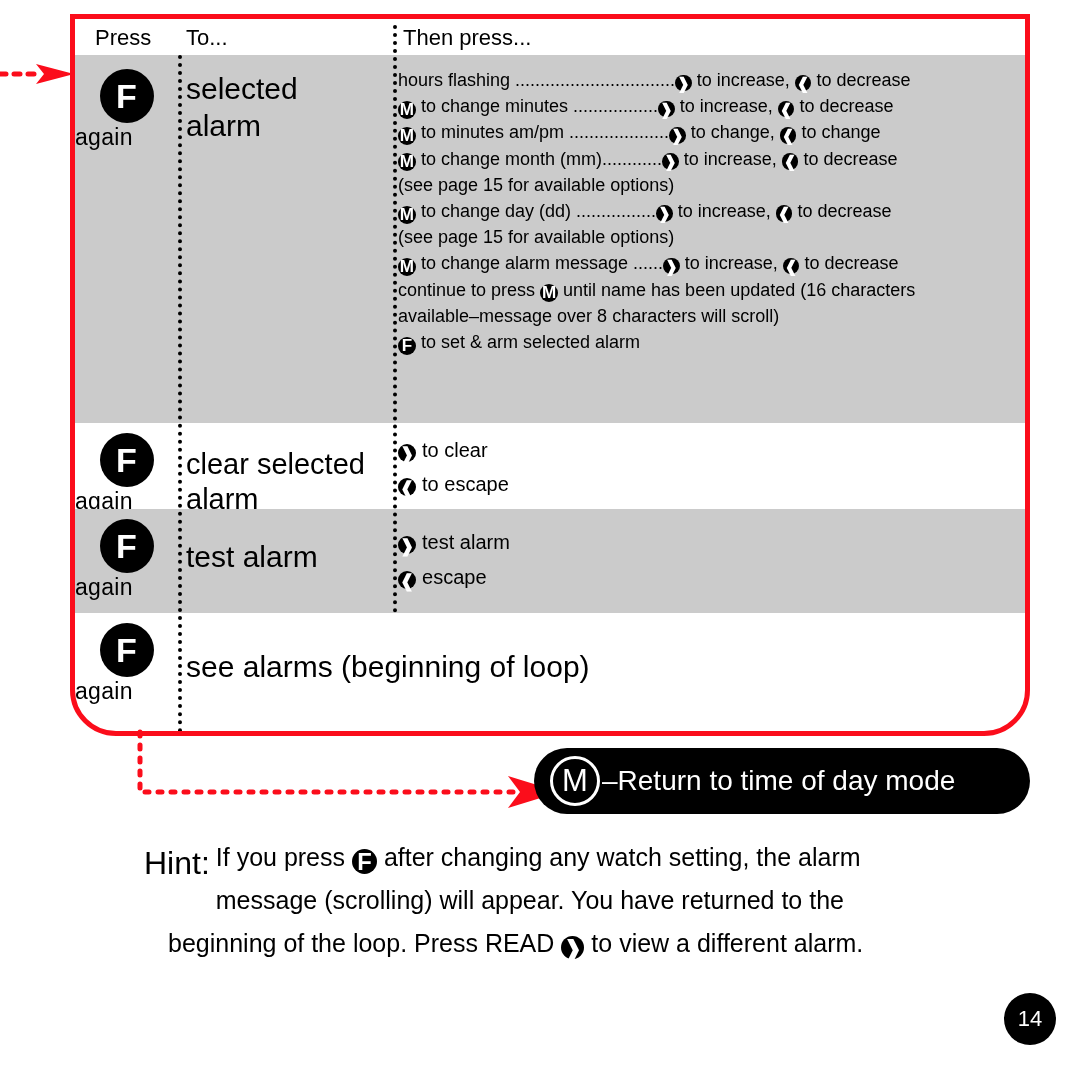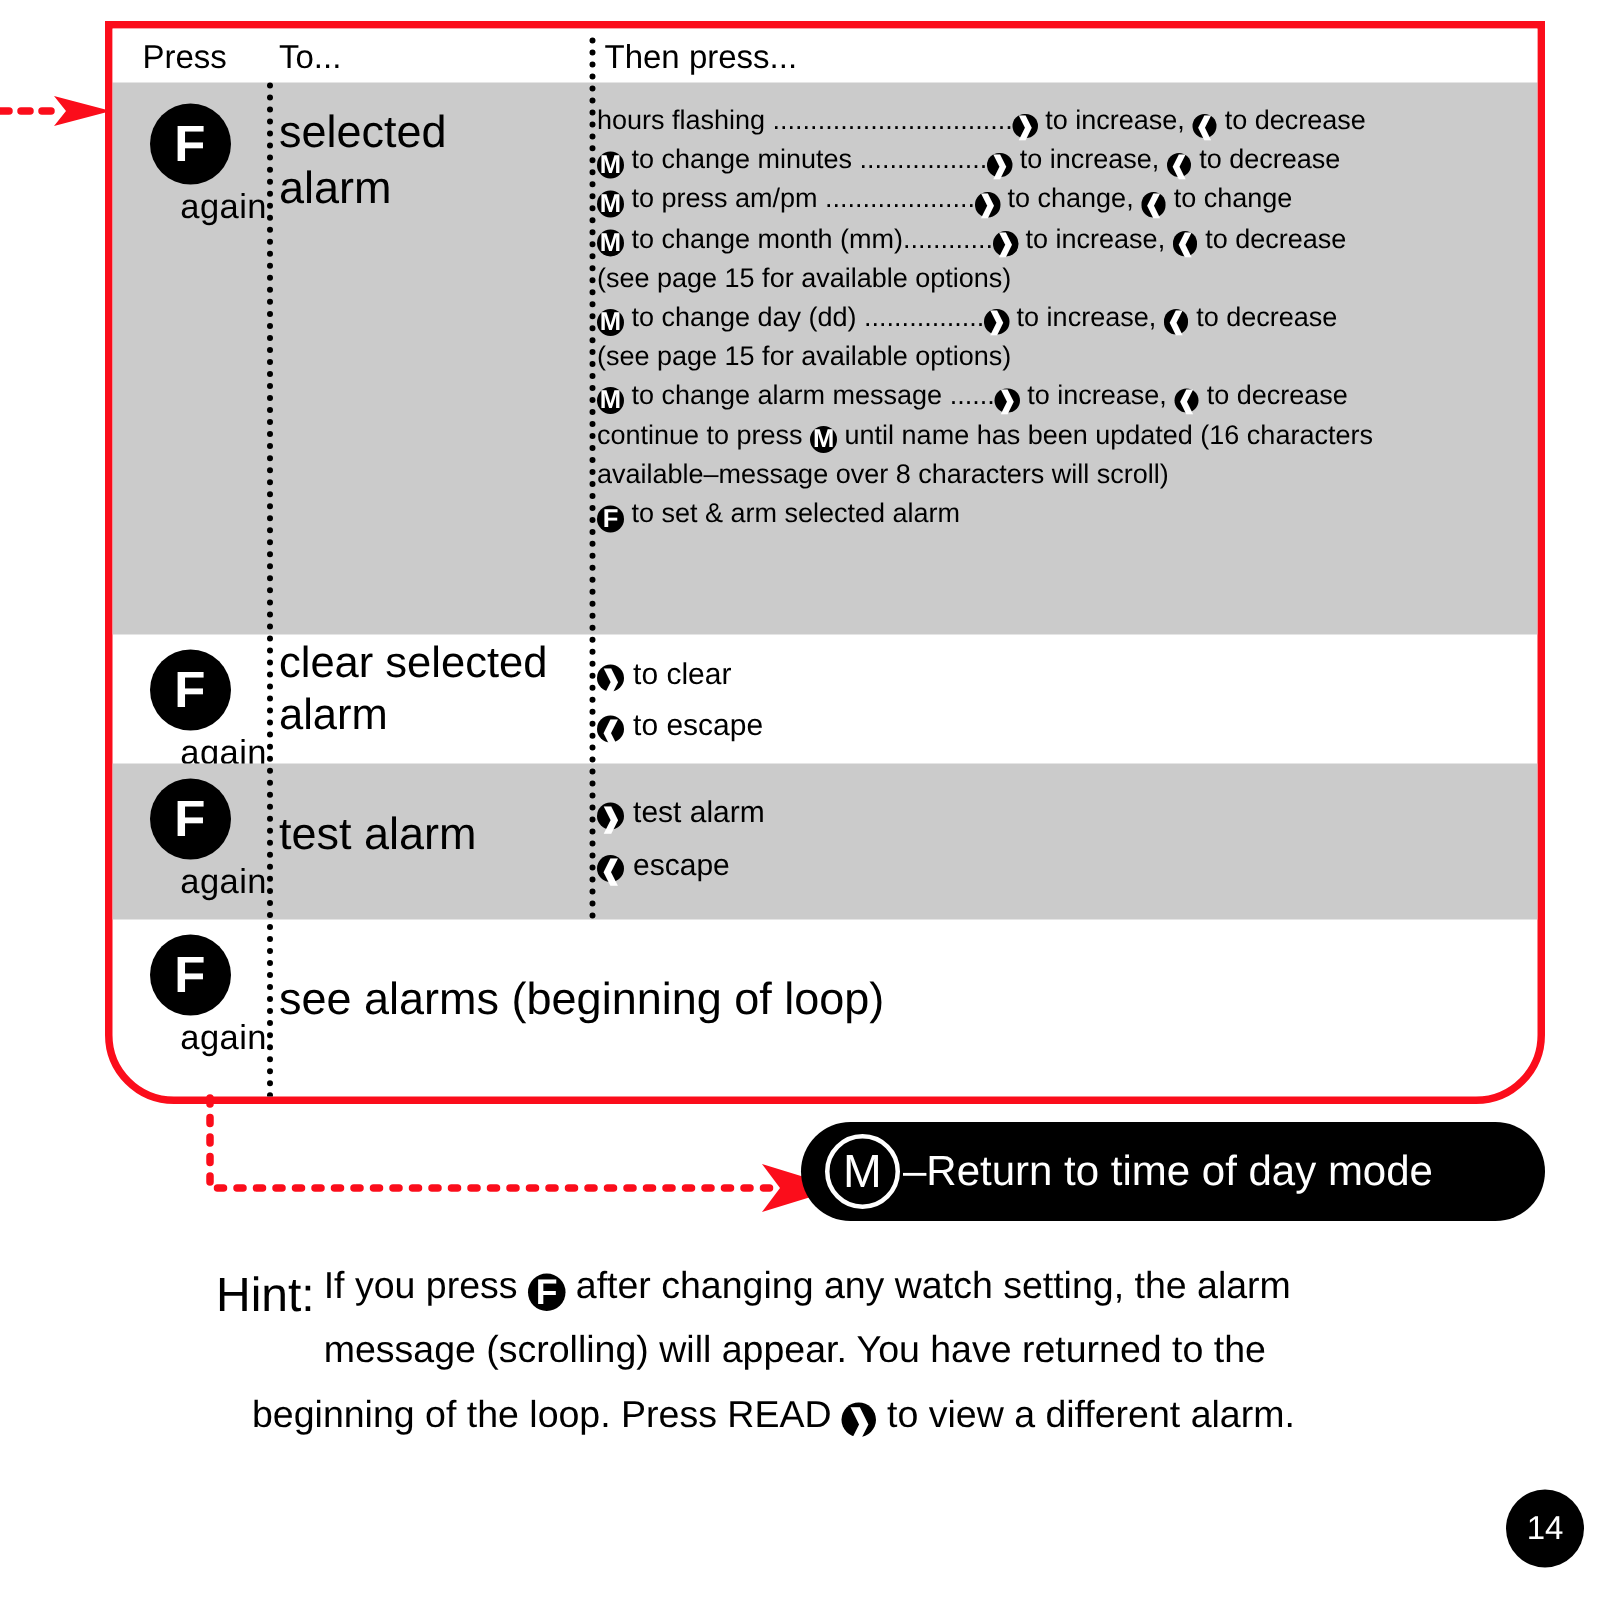--- a/index.html
+++ b/index.html
@@ -51,21 +51,21 @@
     font-size: 34px;
     font-weight: bold;
     display: flex;
     align-items: center;
     justify-content: center;
     line-height: 1;
     margin: 0 auto;
     font-family: "Liberation Sans", sans-serif;
   }
   .fagain {
-    text-align: right;
+    text-align: left;
     font-size: 23px;
     margin-top: 1px;
     letter-spacing: .3px;
   }
 
   
   #table-frame {
     position: absolute;
     left: 70px;
     top: 14px;
@@ -146,21 +146,21 @@
   .press-cell { padding-top: 14px; }
   #row-clear  .press-cell,
   #row-test   .press-cell,
   #row-see    .press-cell { padding-top: 10px; }
 
   .to-text {
     font-size: 30px;
     line-height: 1.22;
     padding-top: 16px;
   }
-  #row-clear .to-text { padding-top: 2px; font-size: 29px; }
+  #row-clear .to-text { padding-top: 24px; font-size: 29px; }
   #row-test  .to-text { padding-top: 30px; }
   #row-see   .to-text { padding-top: 36px; font-size: 30px; white-space: nowrap; }
 
   .then-list {
     padding-top: 12px;
     font-size: 18px;
     line-height: 1.455;
   }
   .then-line { white-space: nowrap; }
   #row-clear .then-list { padding-top: 10px; font-size: 20px; line-height: 1.7; }
@@ -296,21 +296,21 @@
         <div class="then-line">
           <span class="gi gi-letter">M</span>
           <span>to change minutes </span><span class="leader">.................</span><span class="gi gi-arrow">❱</span>
           <span>to increase,</span>
           <span class="gi gi-arrow">❰</span>
           <span>to decrease</span>
         </div>
 
         <div class="then-line">
           <span class="gi gi-letter">M</span>
-          <span>to press am/pm </span><span class="leader">....................</span><span class="gi gi-arrow">❱</span>
+          <span>to minutes am/pm </span><span class="leader">....................</span><span class="gi gi-arrow">❱</span>
           <span>to change,</span>
           <span class="gi gi-arrow">❰</span>
           <span>to change</span>
         </div>
 
         <div class="then-line">
           <span class="gi gi-letter">M</span>
           <span>to change month (mm)</span><span class="leader">............</span><span class="gi gi-arrow">❱</span>
           <span>to increase,</span>
           <span class="gi gi-arrow">❰</span>

